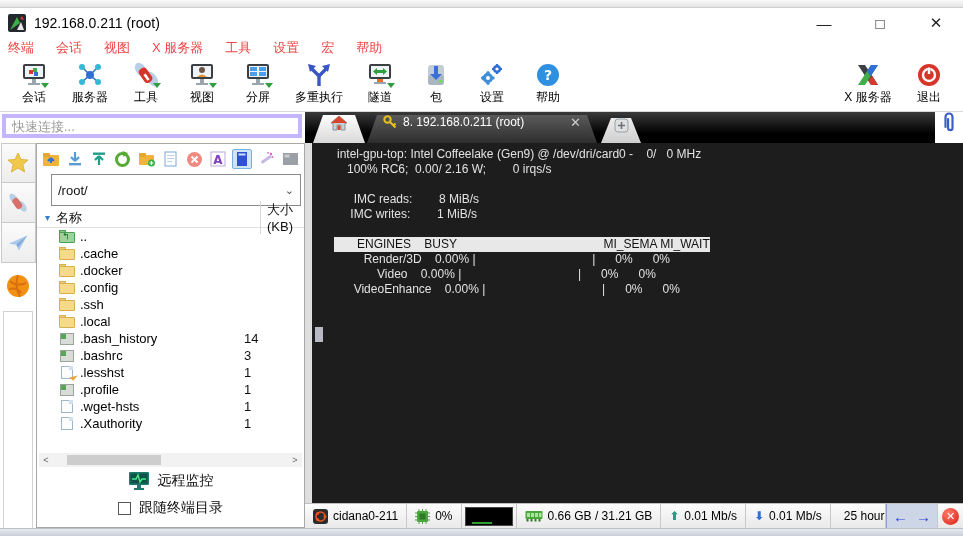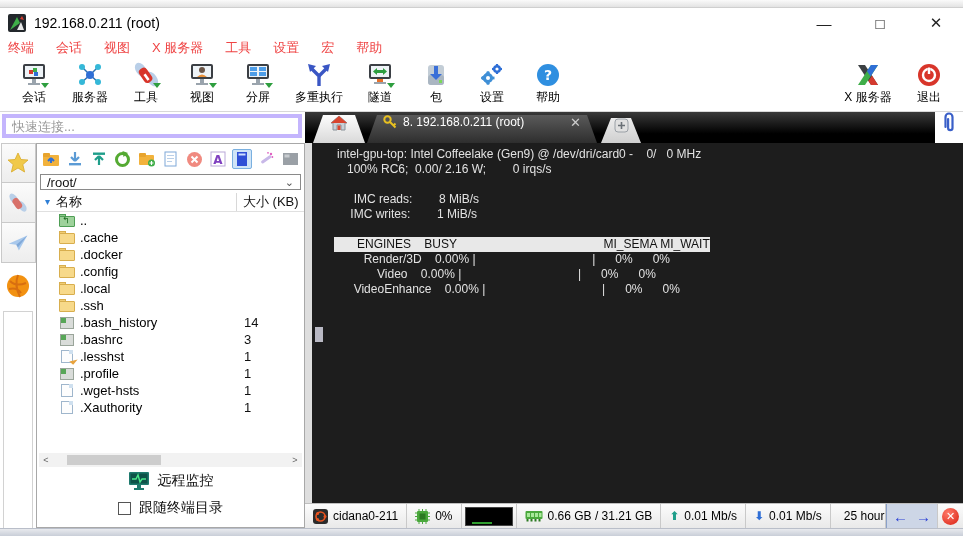--- a/index.html
+++ b/index.html
@@ -41,27 +41,27 @@
     border:1px solid #c9c9c9; border-top:none; display:flex; align-items:center; justify-content:center; }
   .rail-btn:first-child { border-top:1px solid #c9c9c9; }
   .rail-globe { margin-top:10px; width:26px; height:26px; }
   .rail-empty { margin-top:12px; width:30px; flex:1; border:1px solid #d2d2d2; border-bottom:none; background:#fff; }
 
   .filepanel { position:absolute; left:36px; top:31px; width:269px; bottom:0;
     border:1px solid #a8a8a8; background:#fff; display:flex; flex-direction:column; }
   .ftoolbar { height:30px; display:flex; align-items:center; gap:4px; padding:0 4px; }
   .fico { width:20px; height:20px; display:flex; align-items:center; justify-content:center; }
   .fico.selected { background:#cfe4f7; border:1px solid #7ab0e0; border-radius:2px; }
-  .path-row { height:16px; margin:0 3px 2px 3px; border:1px solid #8a8a8a; display:flex; align-items:center;
+  .path-row { height:32px; margin:0 3px 2px 14px; border:1px solid #8a8a8a; display:flex; align-items:center;
     padding:0 6px; font-size:13px; background:#fff; }
   .path-text { flex:1; }
   .path-chevron { color:#555; font-size:11px; }
   .list-header { height:20px; display:flex; align-items:center; border-bottom:1px solid #e0e0e0; font-size:13px; }
   .lh-name { flex:1; padding-left:8px; display:flex; align-items:center; gap:6px; }
-  .lh-size { width:68px; border-left:1px solid #d8d8d8; padding-left:6px; }
+  .lh-size { width:44px; border-left:1px solid #d8d8d8; padding-left:6px; }
   .sort-tri { color:#2f7fd6; font-size:10px; }
   .file-rows { }
   .frow { height:17px; display:flex; align-items:center; font-size:13px; }
   .frow .ficon { width:16px; height:13px; margin:0 5px 0 22px; position:relative; }
   .frow .fname { flex:1; color:#000; }
   .frow .fsize { width:66px; padding-left:6px; }
   .folder-body { position:absolute; inset:2px 0 0 0; background:#f7d98a; border:1px solid #d8ae4e; border-radius:1px; }
   .folder-tab  { position:absolute; left:0; top:0; width:7px; height:4px; background:#f0cd74; border:1px solid #d8ae4e; border-bottom:none; }
   .folder-up .folder-body { background:#9ed29b; border-color:#4f9e55; }
   .folder-up .folder-tab  { background:#8cc78a; border-color:#4f9e55; }
@@ -472,29 +472,29 @@
             <span class="folder-body"></span>
           </span>
           <span class="fname">.config</span>
           <span class="fsize"></span>
         </div>
       <div class="frow">
           <span class="ficon">
             <span class="folder-tab"></span>
             <span class="folder-body"></span>
           </span>
-          <span class="fname">.local</span>
+          <span class="fname">.ssh</span>
           <span class="fsize"></span>
         </div>
       <div class="frow">
           <span class="ficon">
             <span class="folder-tab"></span>
             <span class="folder-body"></span>
           </span>
-          <span class="fname">.ssh</span>
+          <span class="fname">.local</span>
           <span class="fsize"></span>
         </div>
       <div class="frow">
           <span class="ficon">
             <span class="script-body"></span>
             <span class="script-dot"></span>
           </span>
           <span class="fname">.bash_history</span>
           <span class="fsize">14</span>
         </div>

